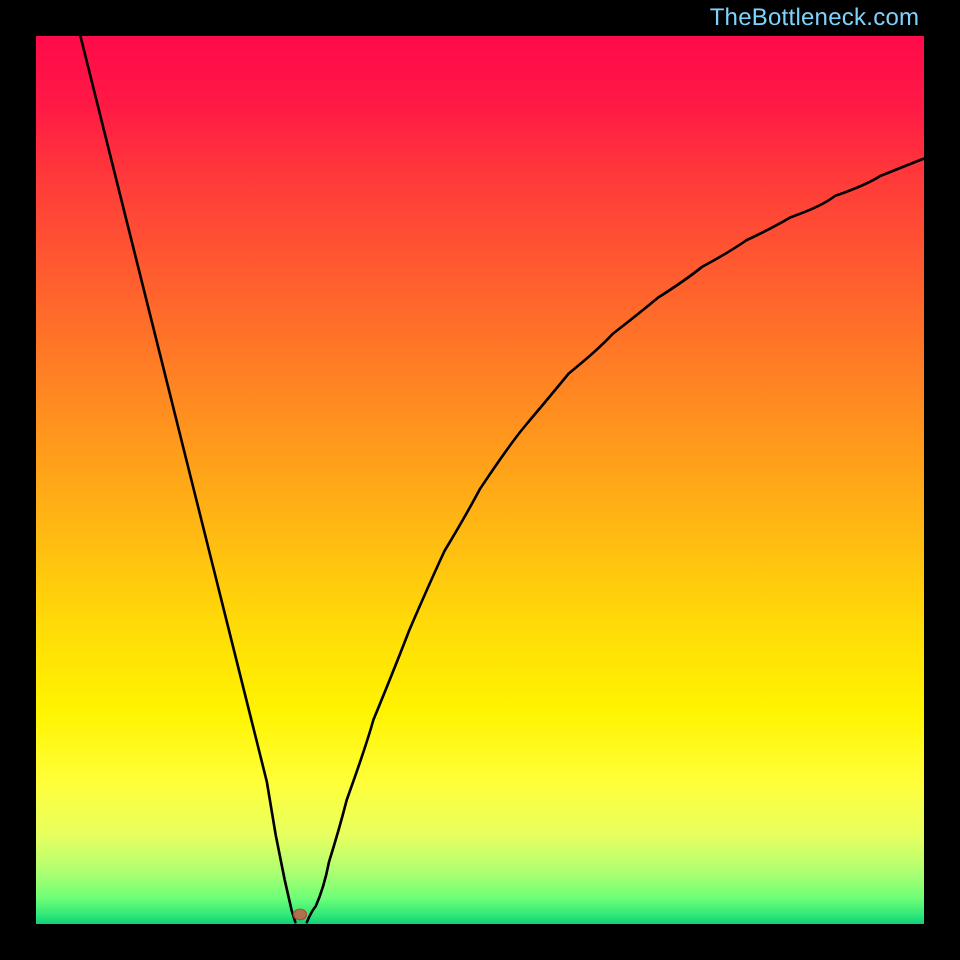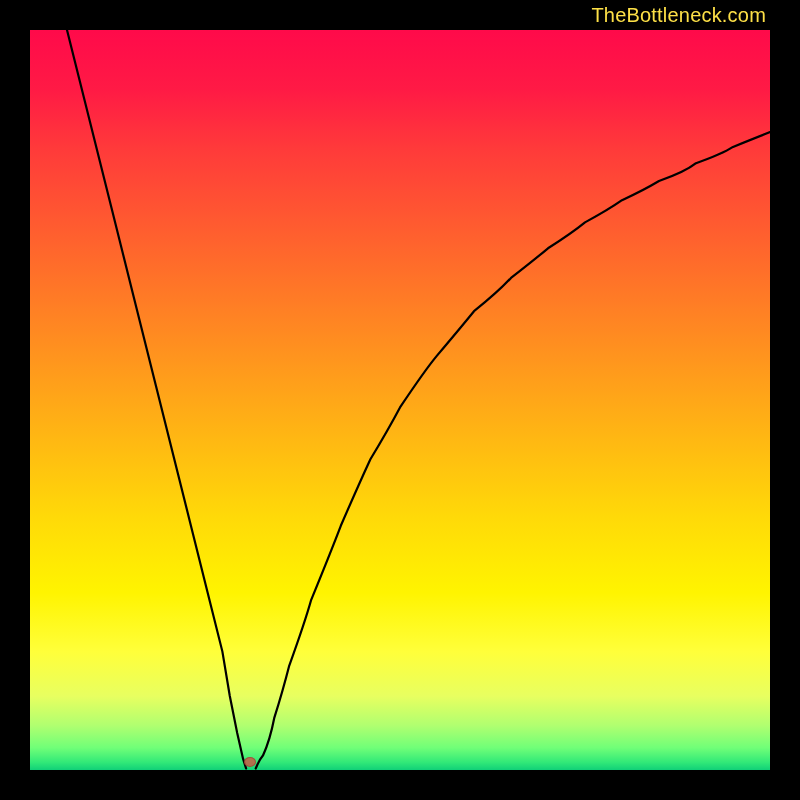--- a/index.html
+++ b/index.html
@@ -26,21 +26,21 @@
       #70ff78 97%,
       #30e878 99%,
       #10d078 100%
     );
     overflow: hidden;
   }
   .watermark {
     position: absolute;
     top: 4px;
     right: 34px;
-    color: #fde047;
+    color: #7dd3fc;
     font-size: 20px;
     font-weight: normal;
     letter-spacing: 0.2px;
   }
   .curve-svg {
     position: absolute;
     left: 0; top: 0;
     width: 740px;
     height: 740px;
   }

